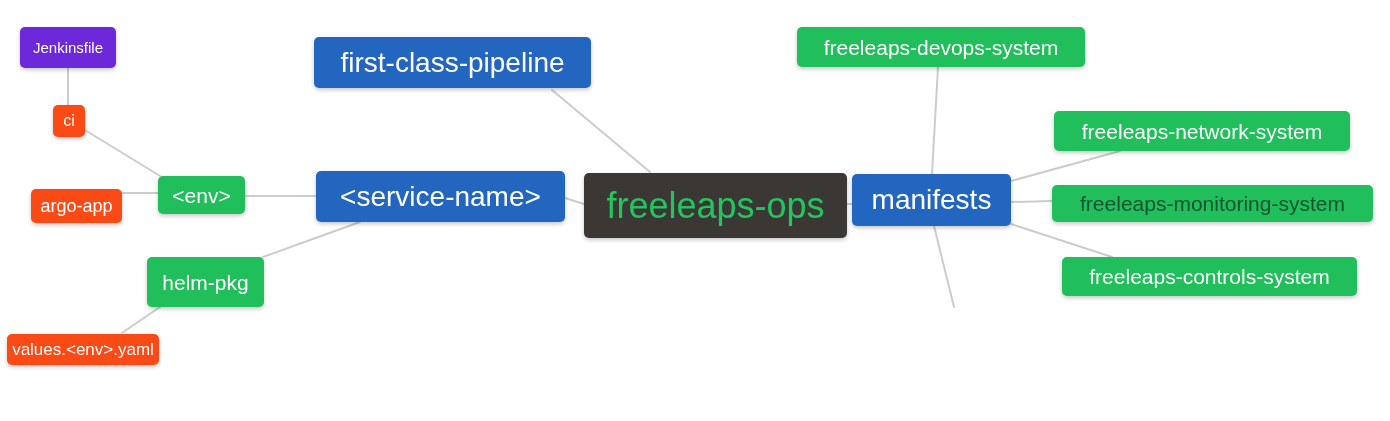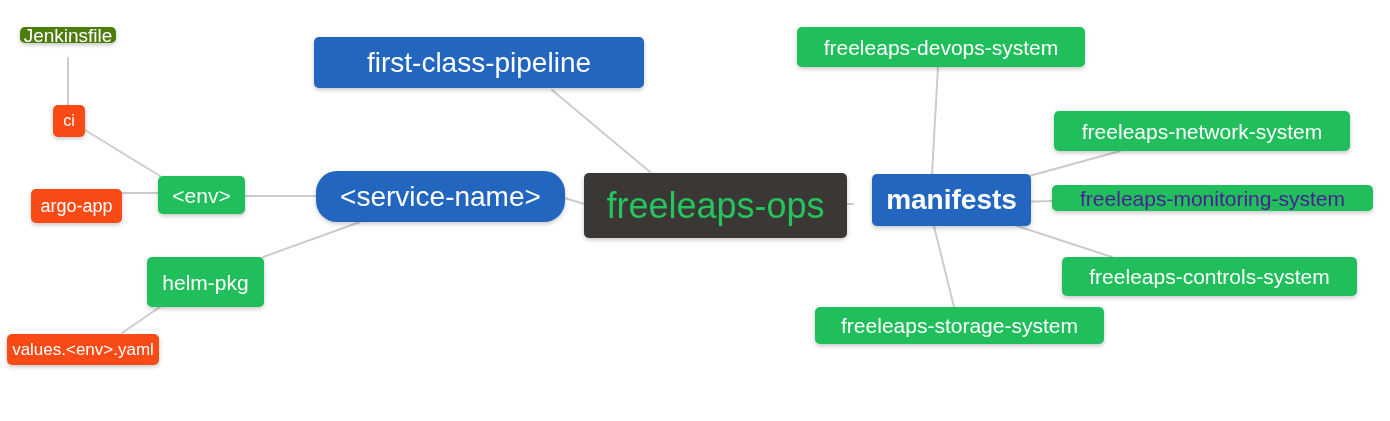--- a/index.html
+++ b/index.html
@@ -53,27 +53,26 @@
       <line x1="565" y1="198" x2="584" y2="204" stroke="#cccccc" stroke-width="2" stroke-linecap="round"></line>
       <line x1="847" y1="204" x2="853" y2="204" stroke="#cccccc" stroke-width="2" stroke-linecap="round"></line>
       <line x1="932" y1="174" x2="938" y2="67" stroke="#cccccc" stroke-width="2" stroke-linecap="round"></line>
       <line x1="1011" y1="181" x2="1120" y2="151" stroke="#cccccc" stroke-width="2" stroke-linecap="round"></line>
       <line x1="1011" y1="202" x2="1052" y2="201" stroke="#cccccc" stroke-width="2" stroke-linecap="round"></line>
       <line x1="1011" y1="224" x2="1112" y2="257" stroke="#cccccc" stroke-width="2" stroke-linecap="round"></line>
       <line x1="934" y1="226" x2="954" y2="307" stroke="#cccccc" stroke-width="2" stroke-linecap="round"></line>
     </svg>
 
 <div class="node" style="left: 584px; top: 173px; width: 263px; height: 65px; font-size: 36px; background: rgb(59, 55, 52); color: #22c55e;">freeleaps-ops</div>
-    <div class="node" style="left: 314px; top: 37px; width: 330px; height: 51px; font-size: 28px; background: rgb(35, 102, 192); color: rgb(255, 255, 255);">first-class-pipeline</div>
-    <div class="node" style="left: 316px; top: 171px; width: 249px; height: 51px; font-size: 28px; background: rgb(35, 102, 192); color: rgb(255, 255, 255); border-radius: 21px;">&lt;service-name&gt;</div>
-    <div class="node" style="left: 872px; top: 174px; width: 159px; height: 52px; font-size: 28px; background: rgb(35, 102, 192); color: rgb(255, 255, 255); font-weight: bold;">manifests</div>
+    <div class="node" style="left: 314px; top: 37px; width: 277px; height: 51px; font-size: 28px; background: rgb(35, 102, 192); color: rgb(255, 255, 255);">first-class-pipeline</div>
+    <div class="node" style="left: 316px; top: 171px; width: 249px; height: 51px; font-size: 28px; background: rgb(35, 102, 192); color: rgb(255, 255, 255);">&lt;service-name&gt;</div>
+    <div class="node" style="left: 852px; top: 174px; width: 159px; height: 52px; font-size: 28px; background: rgb(35, 102, 192); color: rgb(255, 255, 255);">manifests</div>
     <div class="node" style="left: 158px; top: 176px; width: 87px; height: 38px; font-size: 21px; background: rgb(32, 191, 91); color: rgb(255, 255, 255);">&lt;env&gt;</div>
     <div class="node" style="left: 147px; top: 257px; width: 117px; height: 50px; font-size: 21px; background: rgb(32, 191, 91); color: rgb(255, 255, 255);">helm-pkg</div>
     <div class="node" style="left: 53px; top: 105px; width: 32px; height: 32px; font-size: 16px; background: rgb(250, 75, 22); color: rgb(255, 255, 255);">ci</div>
     <div class="node" style="left: 31px; top: 189px; width: 91px; height: 34px; font-size: 18px; background: rgb(250, 75, 22); color: rgb(255, 255, 255);">argo-app</div>
-    <div class="node" style="left: 20px; top: 27px; width: 96px; height: 16px; font-size: 19px; background: #4d7c0f; color: rgb(255, 255, 255);">Jenkinsfile</div>
+    <div class="node" style="left: 20px; top: 27px; width: 96px; height: 41px; font-size: 15px; background: #6d28d9; color: rgb(255, 255, 255);">Jenkinsfile</div>
     <div class="node" style="left: 7px; top: 334px; width: 152px; height: 31px; font-size: 17px; background: rgb(250, 75, 22); color: rgb(255, 255, 255);">values.&lt;env&gt;.yaml</div>
     <div class="node" style="left: 797px; top: 27px; width: 288px; height: 40px; font-size: 21px; background: rgb(32, 191, 91); color: rgb(255, 255, 255);">freeleaps-devops-system</div>
     <div class="node" style="left: 1054px; top: 111px; width: 296px; height: 40px; font-size: 21px; background: rgb(32, 191, 91); color: rgb(255, 255, 255);">freeleaps-network-system</div>
-    <div class="node" style="left: 1052px; top: 185px; width: 321px; height: 26px; font-size: 21px; background: rgb(32, 191, 91); color: #4c1d95;">freeleaps-monitoring-system</div>
+    <div class="node" style="left: 1052px; top: 185px; width: 321px; height: 37px; font-size: 21px; background: rgb(32, 191, 91); color: #14532d;">freeleaps-monitoring-system</div>
     <div class="node" style="left: 1062px; top: 257px; width: 295px; height: 39px; font-size: 21px; background: rgb(32, 191, 91); color: rgb(255, 255, 255);">freeleaps-controls-system</div>
-    <div class="node" style="left: 815px; top: 307px; width: 289px; height: 37px; font-size: 21px; background: rgb(32, 191, 91); color: rgb(255, 255, 255);">freeleaps-storage-system</div>
   </div>
 
 </body></html>

